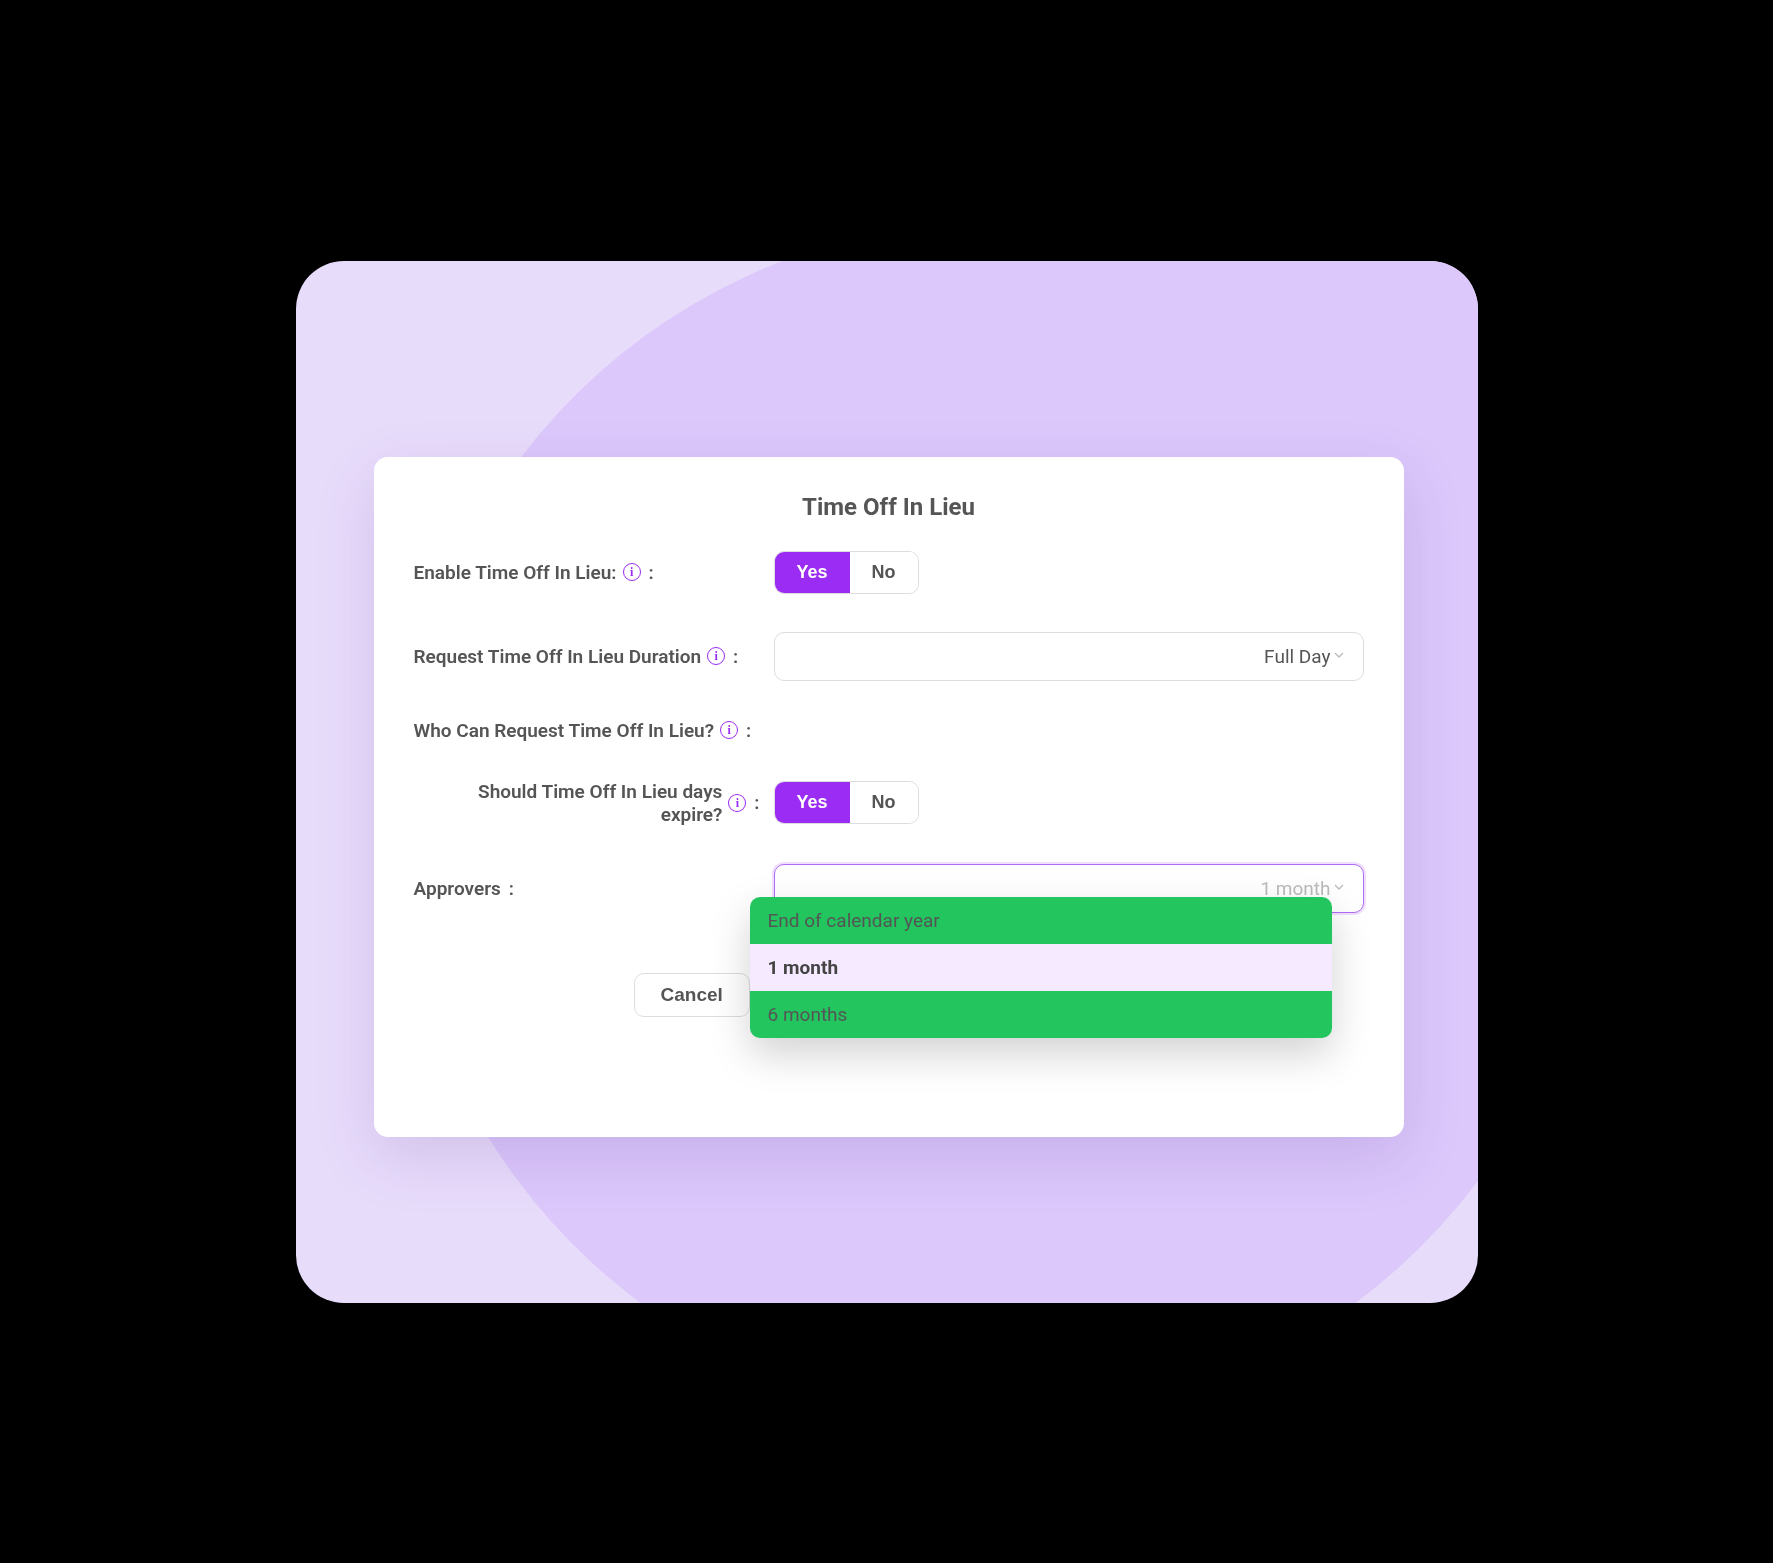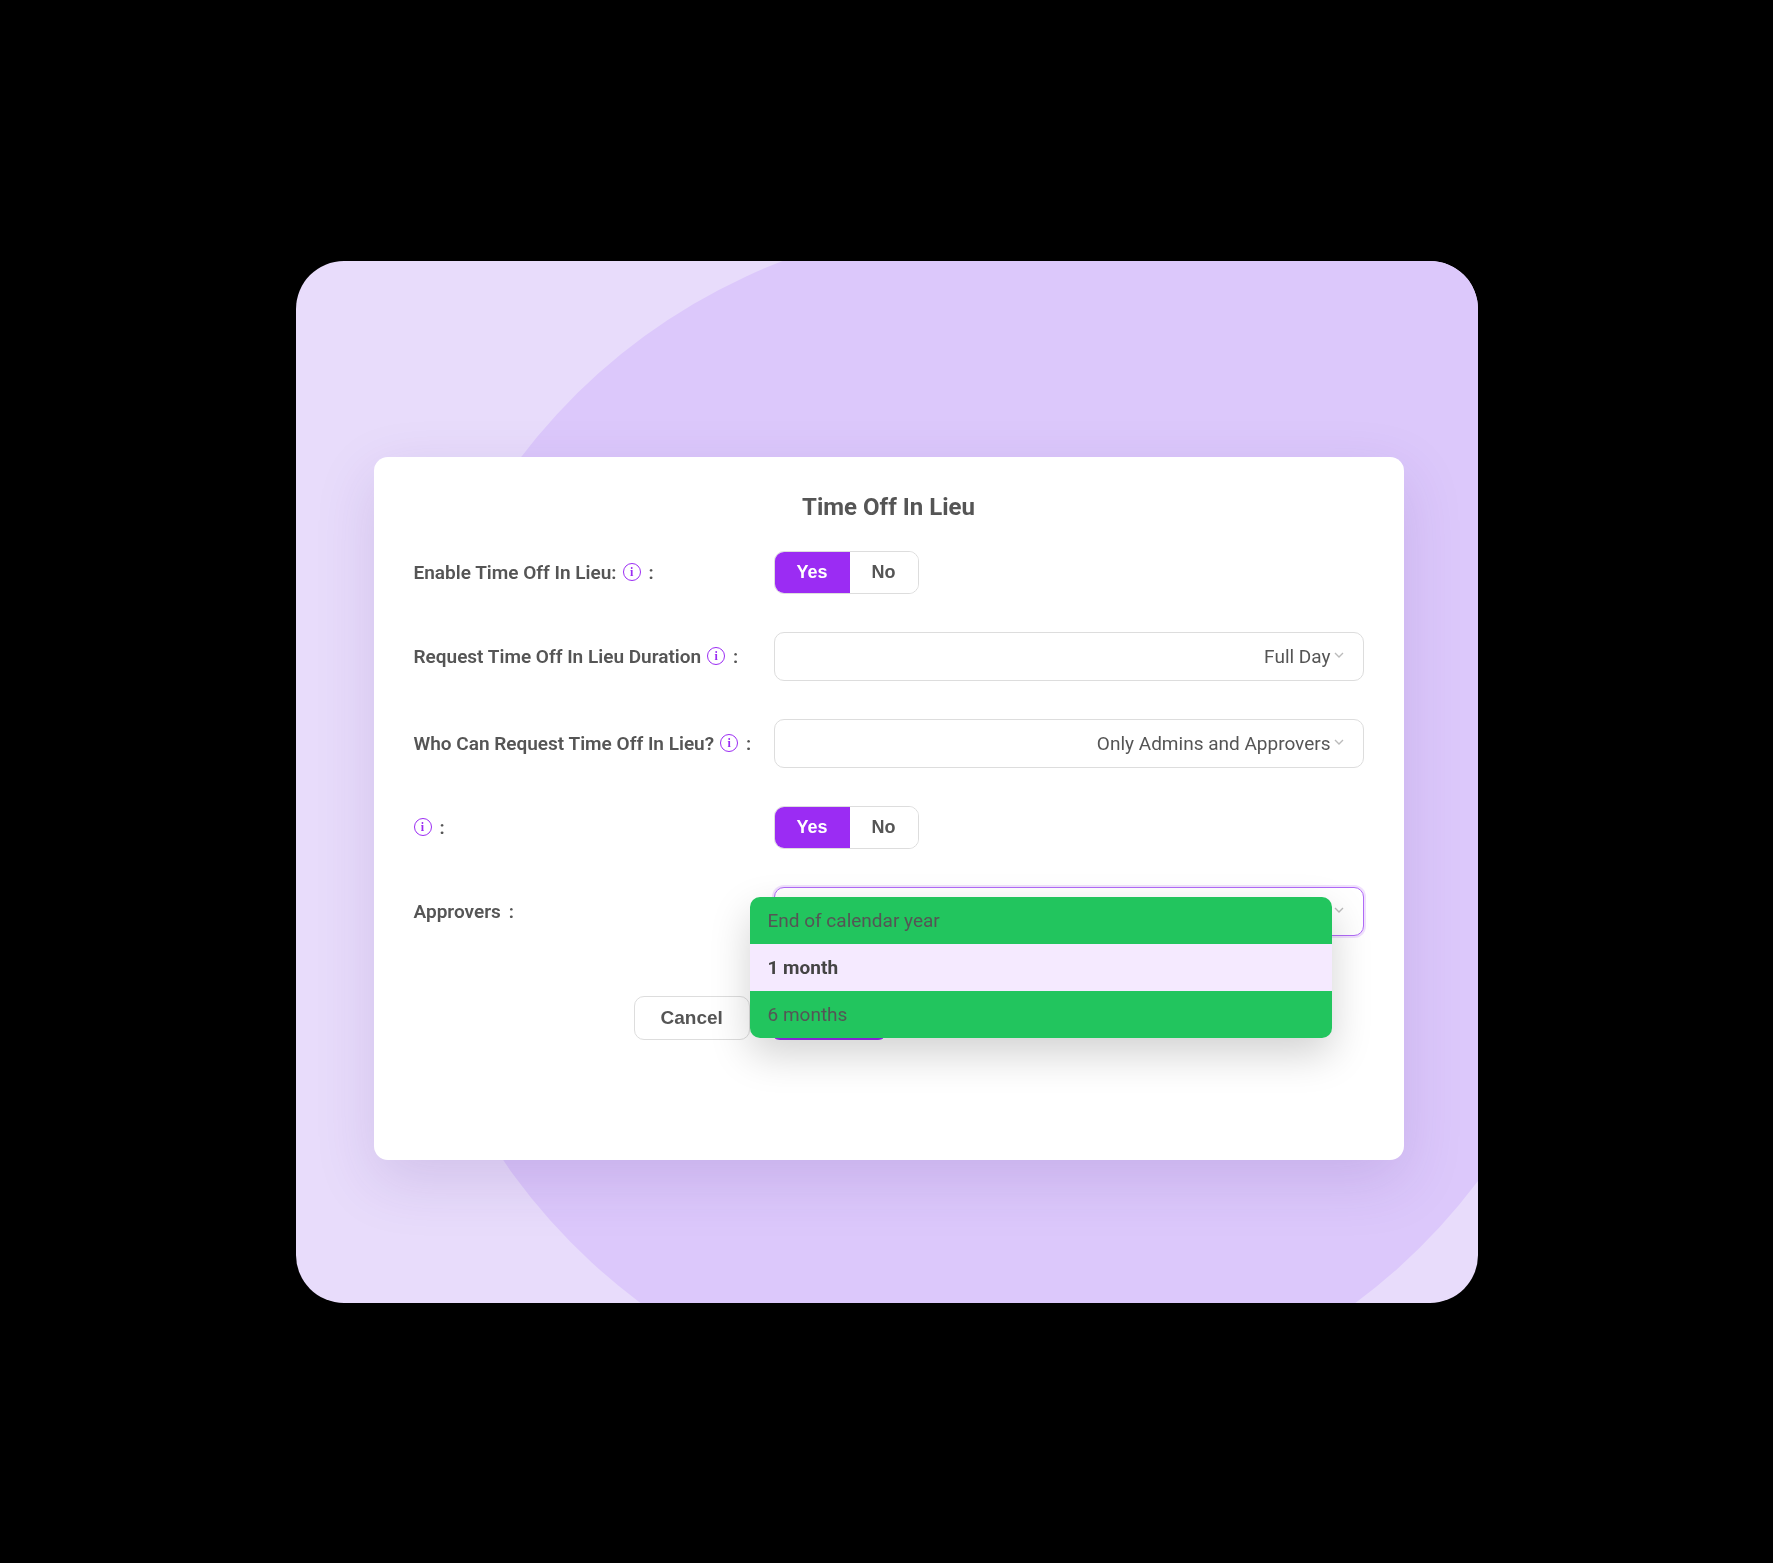--- a/index.html
+++ b/index.html
@@ -221,34 +221,25 @@
         </div>
       </div>
     </div>
 
     <div class="form-row">
       <div class="form-label">
         <span class="label-text">Who Can Request Time Off In Lieu?</span>
         <span class="info-icon">i</span>
         <span class="colon">:</span>
       </div>
-      <div class="form-control">
-        <div class="select">
-          <span class="select-value">Only Admins and Approvers</span>
-          <span class="chev">
-            <svg viewBox="0 0 24 24" fill="none" stroke="currentColor" stroke-width="2">
-                  <polyline points="6 9 12 15 18 9"></polyline>
-                </svg>
-          </span>
-        </div>
-      </div>
-    </div>
-
-    <div class="form-row">
-      <div class="form-label">
+    </div>
+
+    <div class="form-row">
+      <div class="form-label">
+        <span class="label-text">Should Time Off In Lieu days expire?</span>
         <span class="info-icon">i</span>
         <span class="colon">:</span>
       </div>
       <div class="form-control">
         <div class="toggle-group">
           <button class="toggle-btn active">Yes</button>
           <button class="toggle-btn">No</button>
         </div>
       </div>
     </div>

